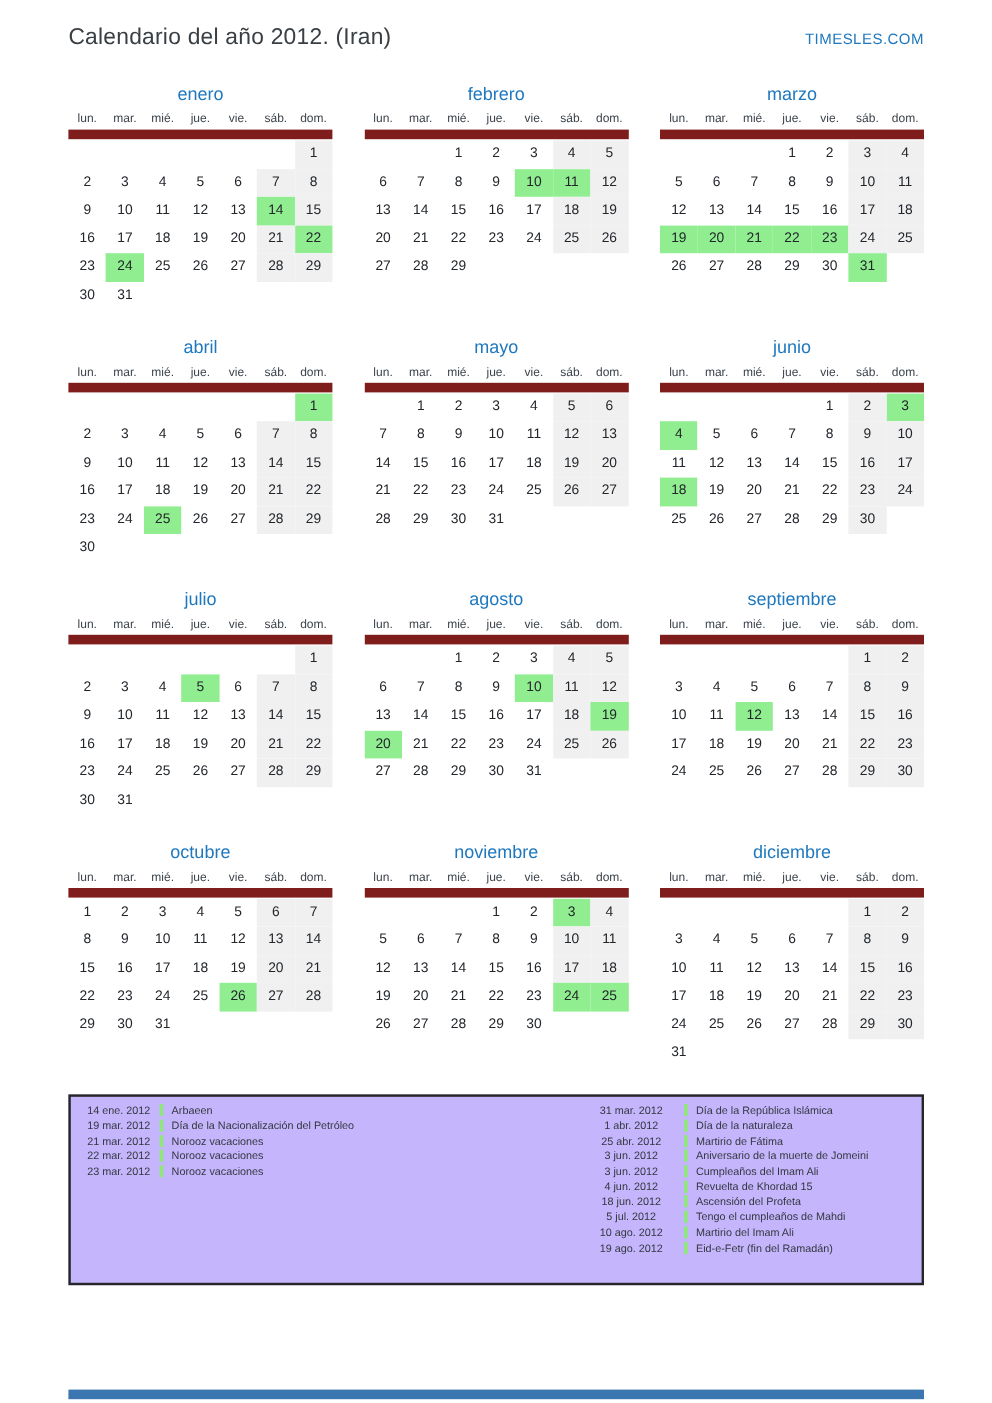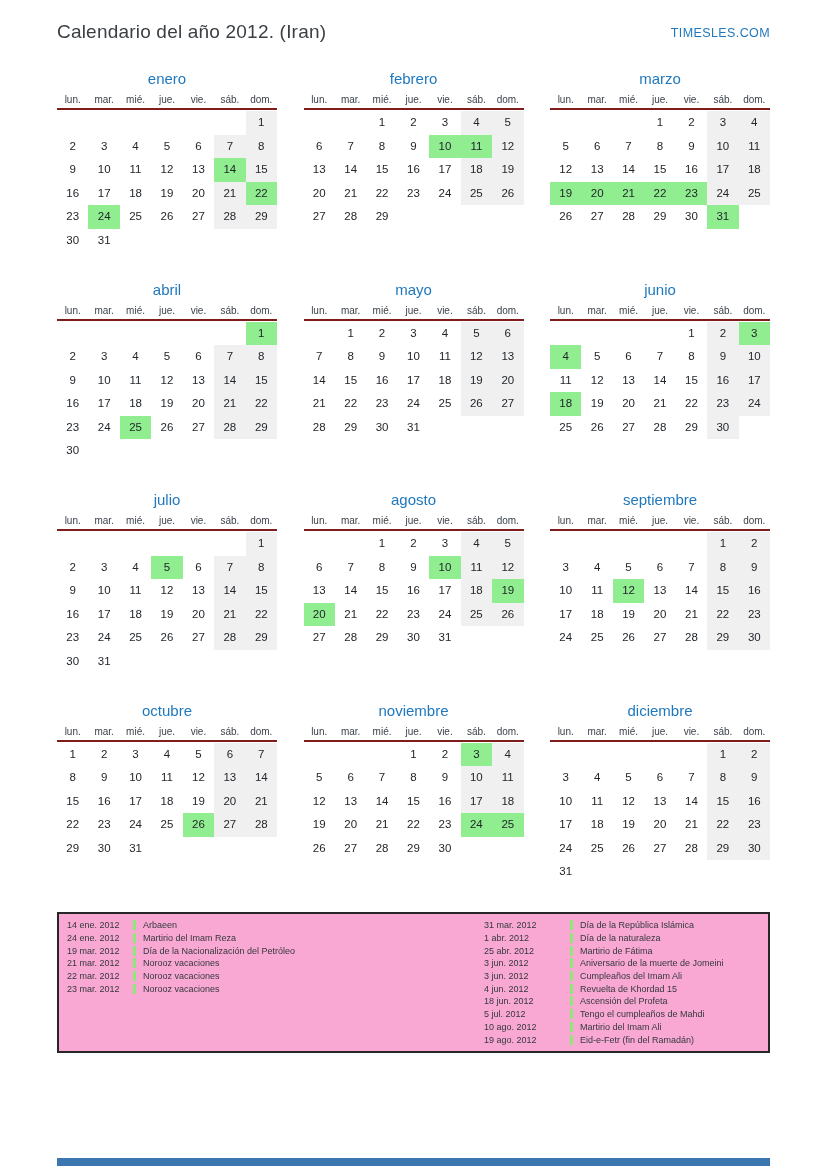--- a/index.html
+++ b/index.html
@@ -24,36 +24,37 @@
     margin: 27px 57px 0 57px;
     display: grid;
     grid-template-columns: repeat(3, 220px);
     justify-content: space-between;
     grid-auto-rows: 210.5px;
   }
   .month { width: 220px; }
   .month-title { text-align: center; font-size: 15px; color: #1f78be; margin-bottom: 7px; }
   .weekdays {
     display: grid; grid-template-columns: repeat(7, 1fr);
-    border-bottom: 2px solid #7f1d1d; padding-bottom: 3px;
+    border-bottom: 8px solid #7f1d1d; padding-bottom: 3px;
   }
   .wd { text-align: center; font-size: 10px; color: #3c434b; }
   .days { display: grid; grid-template-columns: repeat(7, 1fr); grid-auto-rows: 23.5px; margin-top: 1px; }
   .day { text-align: center; line-height: 23.5px; font-size: 11.5px; color: #22262b; }
   .day.weekend { background: #f0f0f0; }
   .day.holiday { background: #90ee90; }
   .day.blank { background: transparent; }
 
   
   .legend {
     margin: 0 57px;
     border: 2px solid #262626;
-    padding: 5px 6px 5px 8px;
+    padding: 5px 6px 23px 8px;
     display: flex;
-    background: #f9a8d4;
+    background: #c4b5fd;
+    text-align: center;
   }
   .legend-col { display: flex; flex-direction: column; }
   .legend-col.left { width: 400px; flex: none; }
   .legend-col.right { flex: 1; }
   .legend-row { display: flex; align-items: center; height: 12.7px; font-size: 9px; color: #33383d; white-space: nowrap; }
   .legend-date { flex: none; }
   .legend-col.left  .legend-date { width: 64px; }
   .legend-col.right .legend-date { width: 84px; margin-left: 17px; }
   .tick { flex: none; width: 3px; height: 10px; background: #8de878; margin: 0 7px 0 2px; }
 
@@ -653,25 +654,20 @@
     </div>
 
   <div class="legend">
     <div class="legend-col left" id="legend-left">
         <div class="legend-row">
           <span class="legend-date">14 ene. 2012</span>
           <span class="tick"></span>
           <span class="legend-label">Arbaeen</span>
         </div>
         <div class="legend-row">
-          <span class="legend-date">24 ene. 2012</span>
-          <span class="tick"></span>
-          <span class="legend-label">Martirio del Imam Reza</span>
-        </div>
-        <div class="legend-row">
           <span class="legend-date">19 mar. 2012</span>
           <span class="tick"></span>
           <span class="legend-label">Día de la Nacionalización del Petróleo</span>
         </div>
         <div class="legend-row">
           <span class="legend-date">21 mar. 2012</span>
           <span class="tick"></span>
           <span class="legend-label">Norooz vacaciones</span>
         </div>
         <div class="legend-row">

